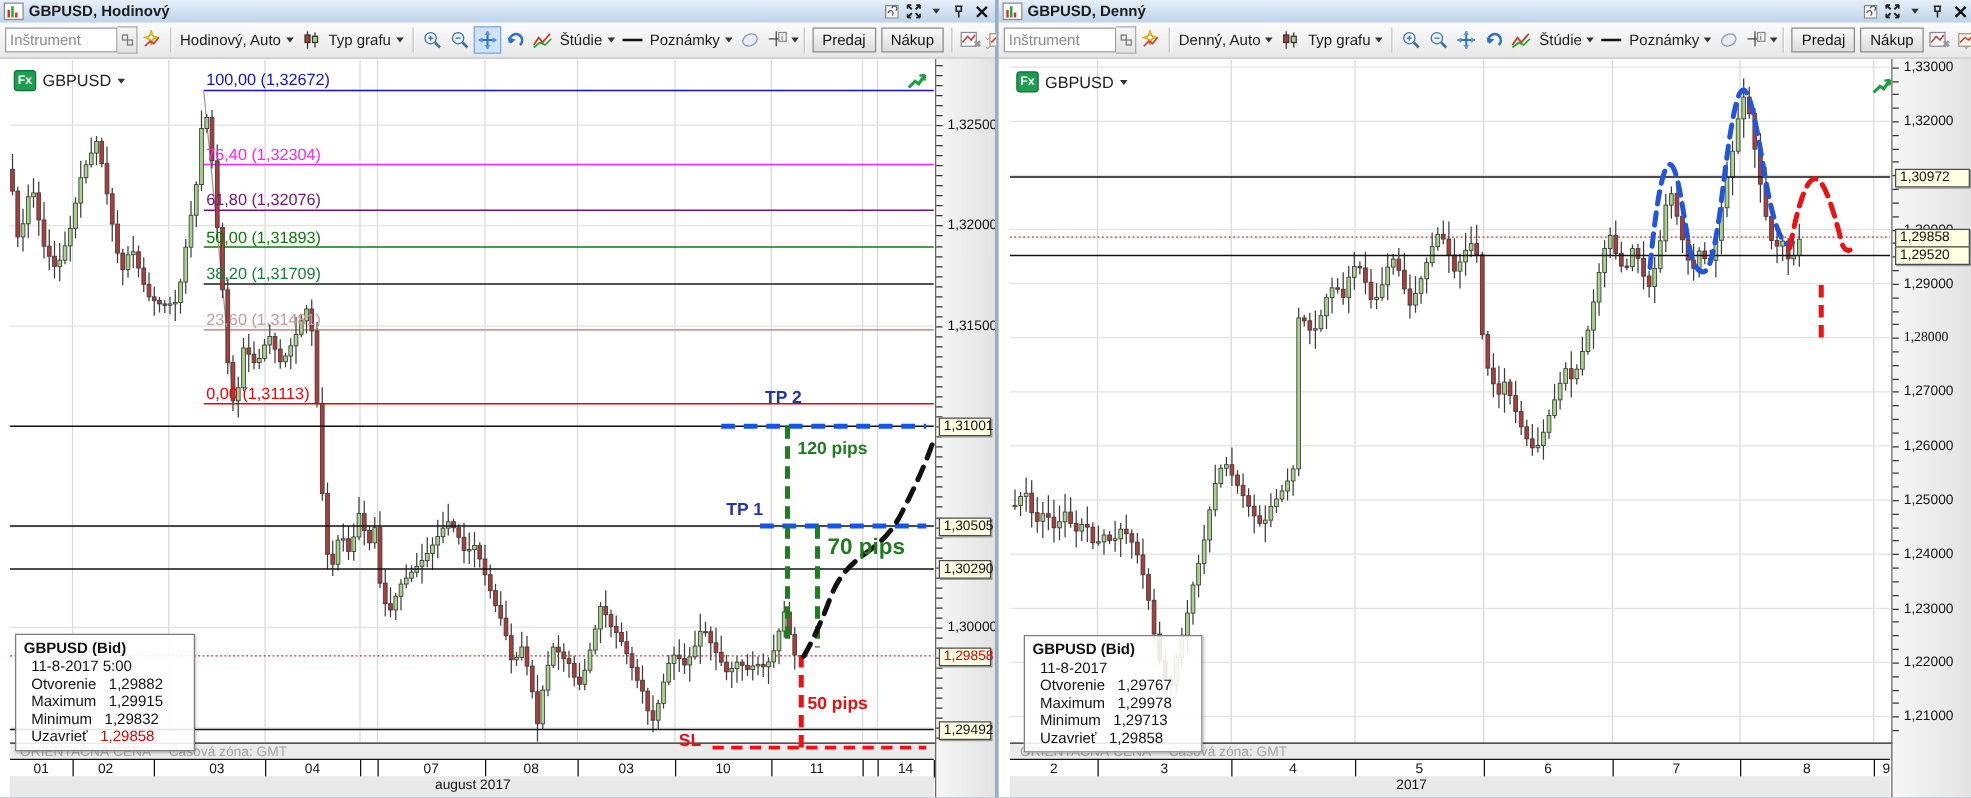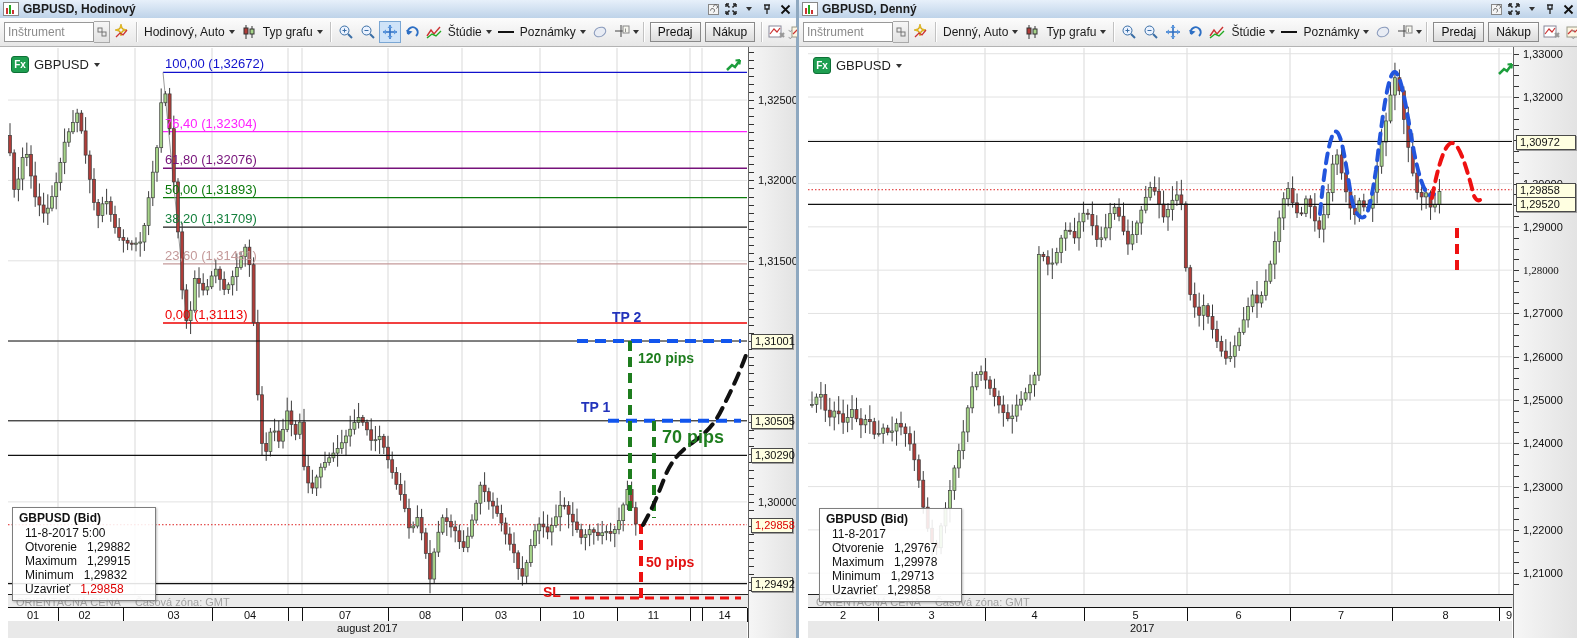--- a/index.html
+++ b/index.html
@@ -607,21 +607,21 @@
           <div class="datecell" style="left: 280px; width: 14px;"></div>
           <div class="datecell" style="left: 294px; width: 86px;">07</div>
           <div class="datecell" style="left: 380px; width: 74px;">08</div>
           <div class="datecell" style="left: 454px; width: 78px;">03</div>
           <div class="datecell" style="left: 532px; width: 77px;">10</div>
           <div class="datecell" style="left: 609px; width: 73px;">11</div>
           <div class="datecell" style="left: 682px; width: 12px;"></div>
           <div class="datecell" style="left: 694px; width: 45px;">14</div>
         </div>
         <div class="monthrow" style="top: 574px; left: 8px; width: 739px; height: 17px;">
-          <div class="monthlab" style="left: 329px;">august 2017</div>
+          <div class="monthlab" style="left: 340px;">august 2017</div>
         </div>
         <div class="axis" style="left: 748px; width: 48px;">
           <div class="ytick" style="top: 543.303px;"></div>
           <div class="ytick" style="top: 535.267px;"></div>
           <div class="ytick" style="top: 527.23px;"></div>
           <div class="ytick" style="top: 519.194px;"></div>
           <div class="ytick" style="top: 511.157px;"></div>
           <div class="ytick" style="top: 503.121px;"></div>
           <div class="ytick" style="top: 495.084px;"></div>
           <div class="ytick" style="top: 487.048px;"></div>
@@ -1198,21 +1198,21 @@
           <div class="datecell" style="left: 0px; width: 70px;">2</div>
           <div class="datecell" style="left: 70px; width: 107px;">3</div>
           <div class="datecell" style="left: 177px; width: 99px;">4</div>
           <div class="datecell" style="left: 276px; width: 103px;">5</div>
           <div class="datecell" style="left: 379px; width: 103px;">6</div>
           <div class="datecell" style="left: 482px; width: 102px;">7</div>
           <div class="datecell" style="left: 584px; width: 107px;">8</div>
           <div class="datecell" style="left: 691px; width: 20px;">9</div>
         </div>
         <div class="monthrow" style="top: 574px; left: 9px; width: 704px; height: 17px;">
-          <div class="monthlab" style="left: 322px;">2017</div>
+          <div class="monthlab" style="left: 309px;">2017</div>
         </div>
         <div class="axis" style="left: 714px; width: 66px;">
           <div class="ytick" style="top: 537px;"></div>
           <div class="ytick" style="top: 526.178px;"></div>
           <div class="ytick" style="top: 515.356px;"></div>
           <div class="ytick" style="top: 504.534px;"></div>
           <div class="ytick" style="top: 493.712px;"></div>
           <div class="ytick" style="top: 482.889px;"></div>
           <div class="ytick" style="top: 472.067px;"></div>
           <div class="ytick" style="top: 461.245px;"></div>

